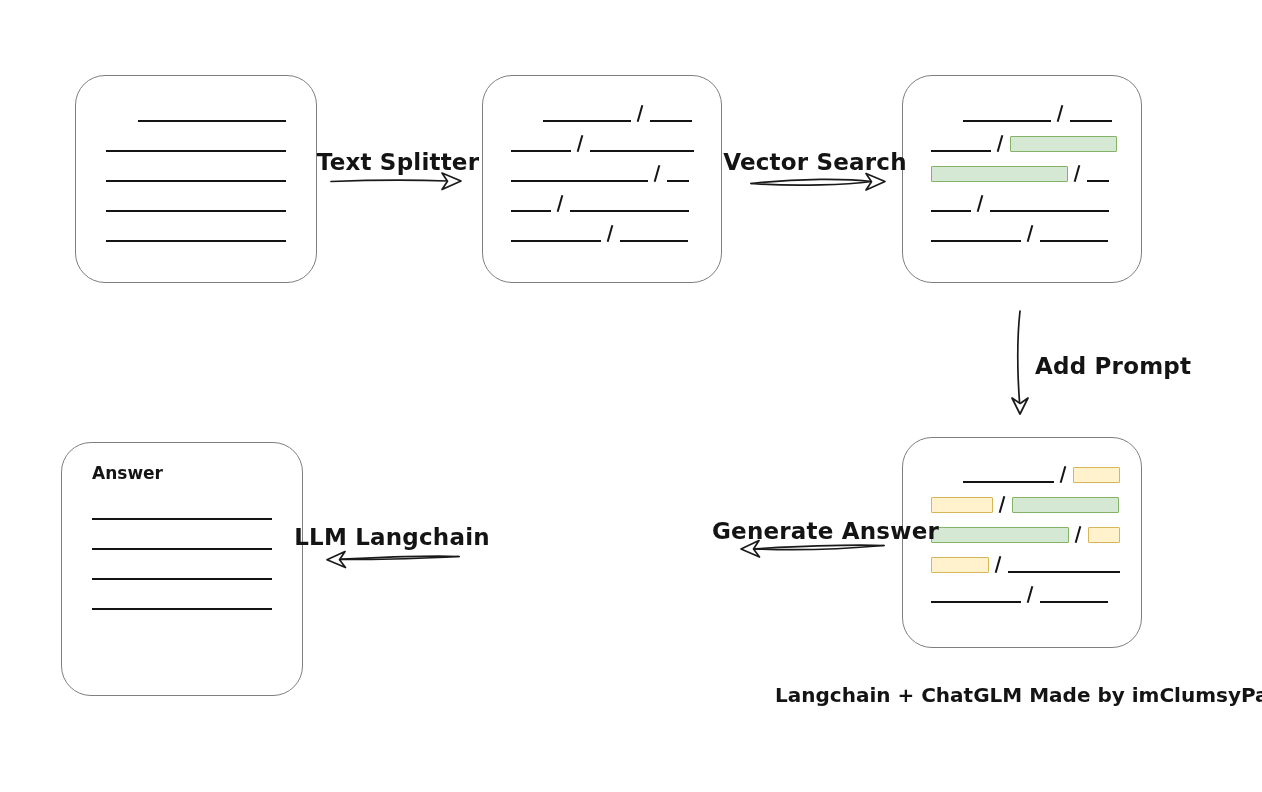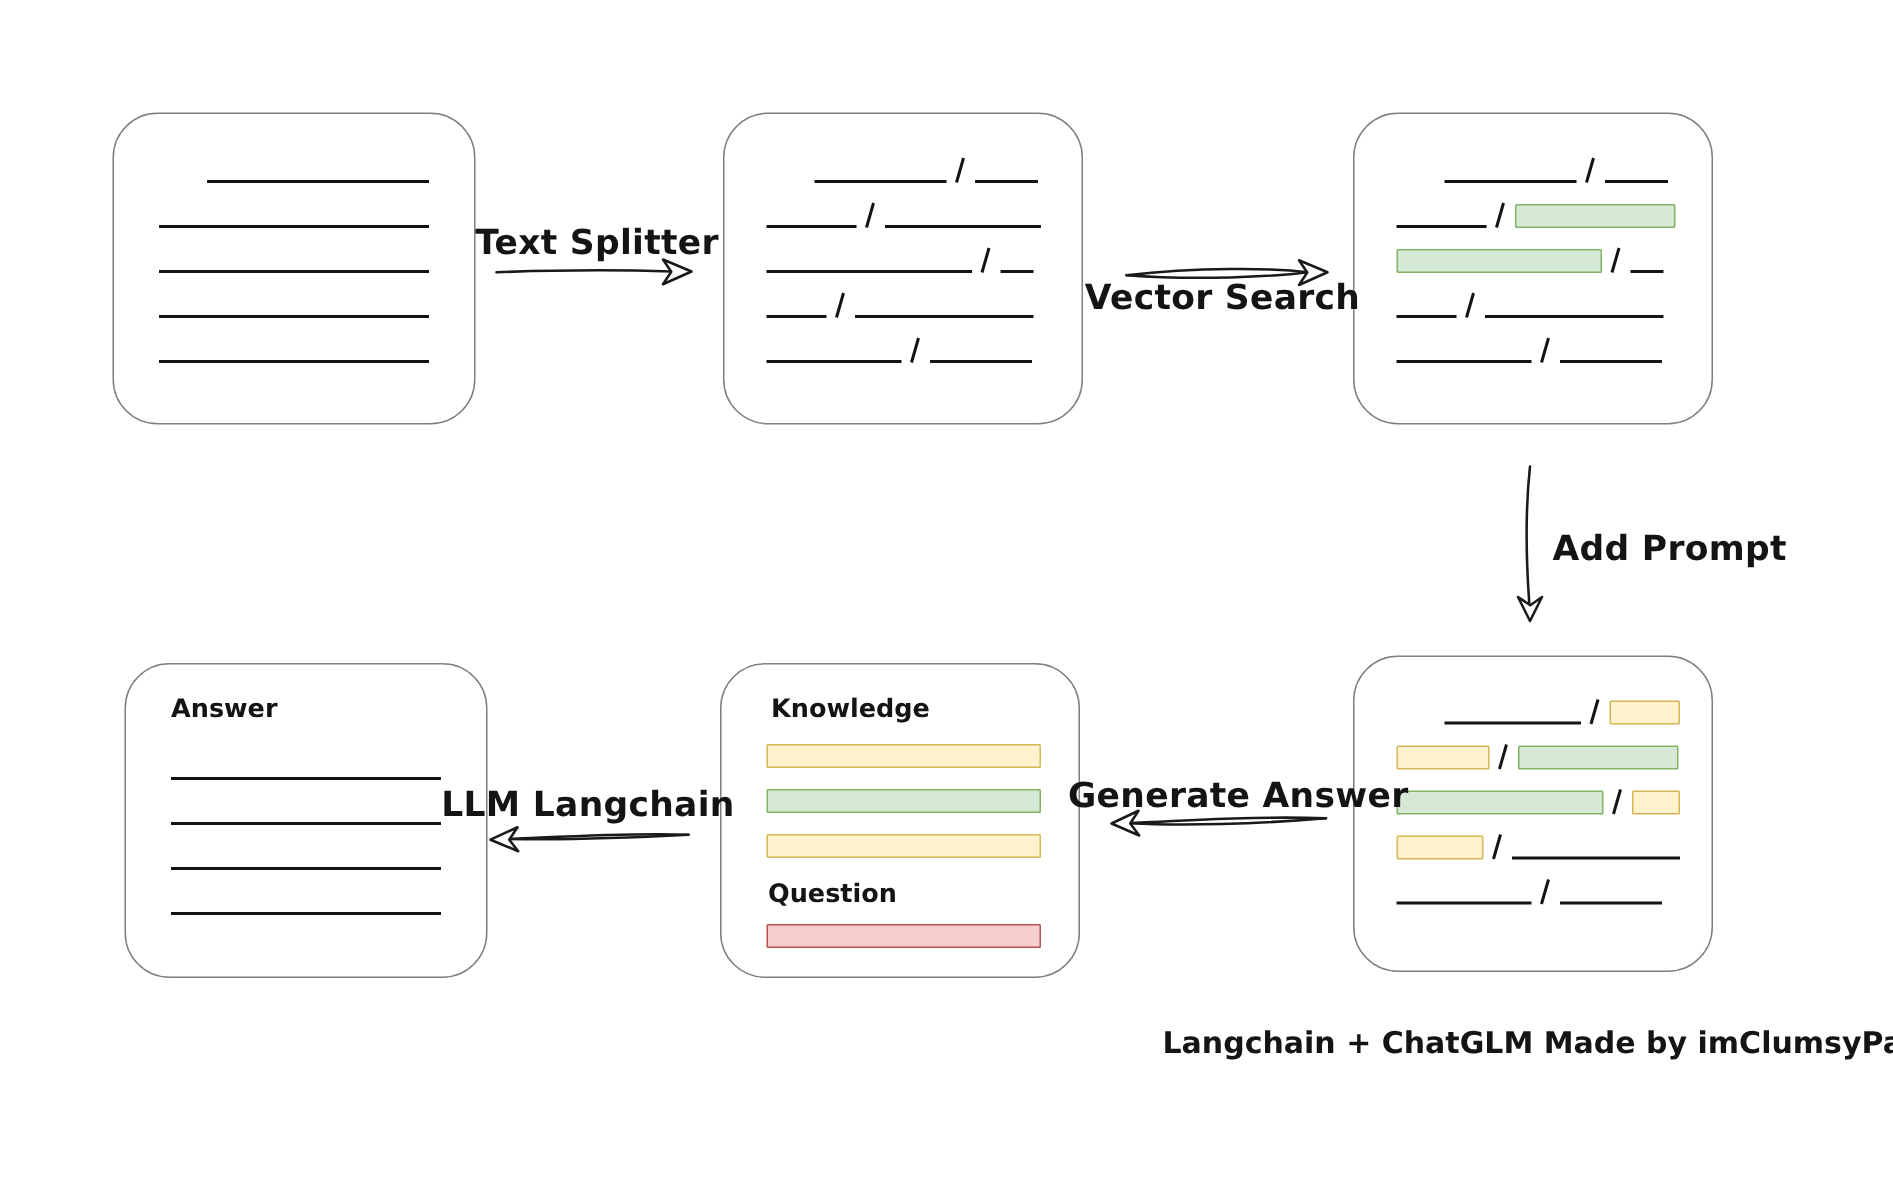--- a/index.html
+++ b/index.html
@@ -185,60 +185,40 @@
           <span class="seg-line" style="width: 112px;"></span>
         </div>
         <div class="doc-row">
           <span class="seg-line" style="width: 90px;"></span>
           <span class="seg-slash"></span>
           <span class="seg-line" style="width: 68px;"></span>
         </div>
       </div>
   </div>
 
-  <div class="doc-box" style="left:480px;top:442px;width:240px;height:210px;">
-    <div class="heading" style="left:33px;top:20px;">Knowledge</div>
-    <div class="doc-rows" style="left:30px;top:39px;">
-        <div class="doc-row">
-          <span class="seg-chunk" style="width: 183px; background: rgb(255, 242, 204); border-color: rgb(214, 182, 86);"></span>
-        </div>
-        <div class="doc-row">
-          <span class="seg-chunk" style="width: 183px; background: rgb(213, 232, 212); border-color: rgb(130, 179, 102);"></span>
-        </div>
-        <div class="doc-row">
-          <span class="seg-chunk" style="width: 183px; background: rgb(255, 242, 204); border-color: rgb(214, 182, 86);"></span>
-        </div>
-      </div>
-    <div class="heading" style="left:31px;top:143px;">Question</div>
-    <div class="doc-rows" style="left:30px;top:159px;">
-        <div class="doc-row">
-          <span class="seg-chunk" style="width: 183px; background: rgb(248, 206, 204); border-color: rgb(184, 84, 80);"></span>
-        </div>
-      </div>
-  </div>
-
-  <div class="doc-box" style="left:83px;top:442px;width:242px;height:210px;">
+
+  <div class="doc-box" style="left:61px;top:442px;width:242px;height:254px;">
     <div class="heading" style="left:30px;top:20px;">Answer</div>
     <div class="doc-rows" style="left:30px;top:47px;">
         <div class="doc-row">
           <span class="seg-line" style="width: 180px;"></span>
         </div>
         <div class="doc-row">
           <span class="seg-line" style="width: 180px;"></span>
         </div>
         <div class="doc-row">
           <span class="seg-line" style="width: 180px;"></span>
         </div>
         <div class="doc-row">
           <span class="seg-line" style="width: 180px;"></span>
         </div>
       </div>
   </div>
 
   <div class="label centered" style="left:300px;top:149px;width:196px;">Text Splitter</div>
-  <div class="label centered" style="left:717px;top:149px;width:196px;margin-top:37px;">Vector Search</div>
+  <div class="label centered" style="left:717px;top:149px;width:196px;">Vector Search</div>
   <div class="label" style="left:1035px;top:353px;">Add Prompt</div>
   <div class="label centered" style="left:712px;top:518px;width:196px;">Generate Answer</div>
   <div class="label centered" style="left:294px;top:524px;width:196px;">LLM Langchain</div>
 
   <div class="caption" style="left:775px;top:683px;width:400px;">Langchain + ChatGLM Made by imClumsyPanda</div>
 
 </div>
 
 </body></html>

